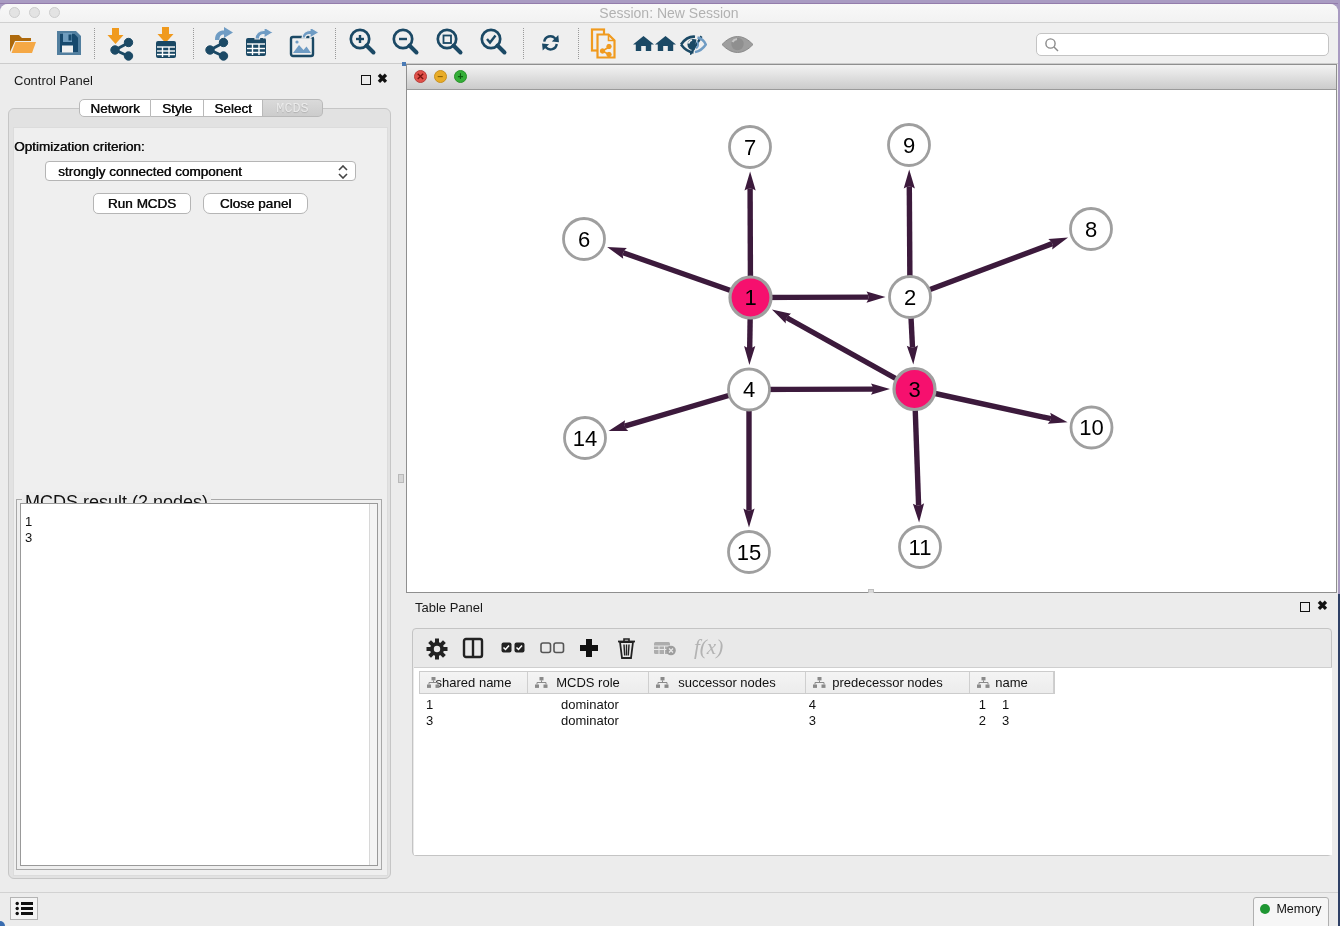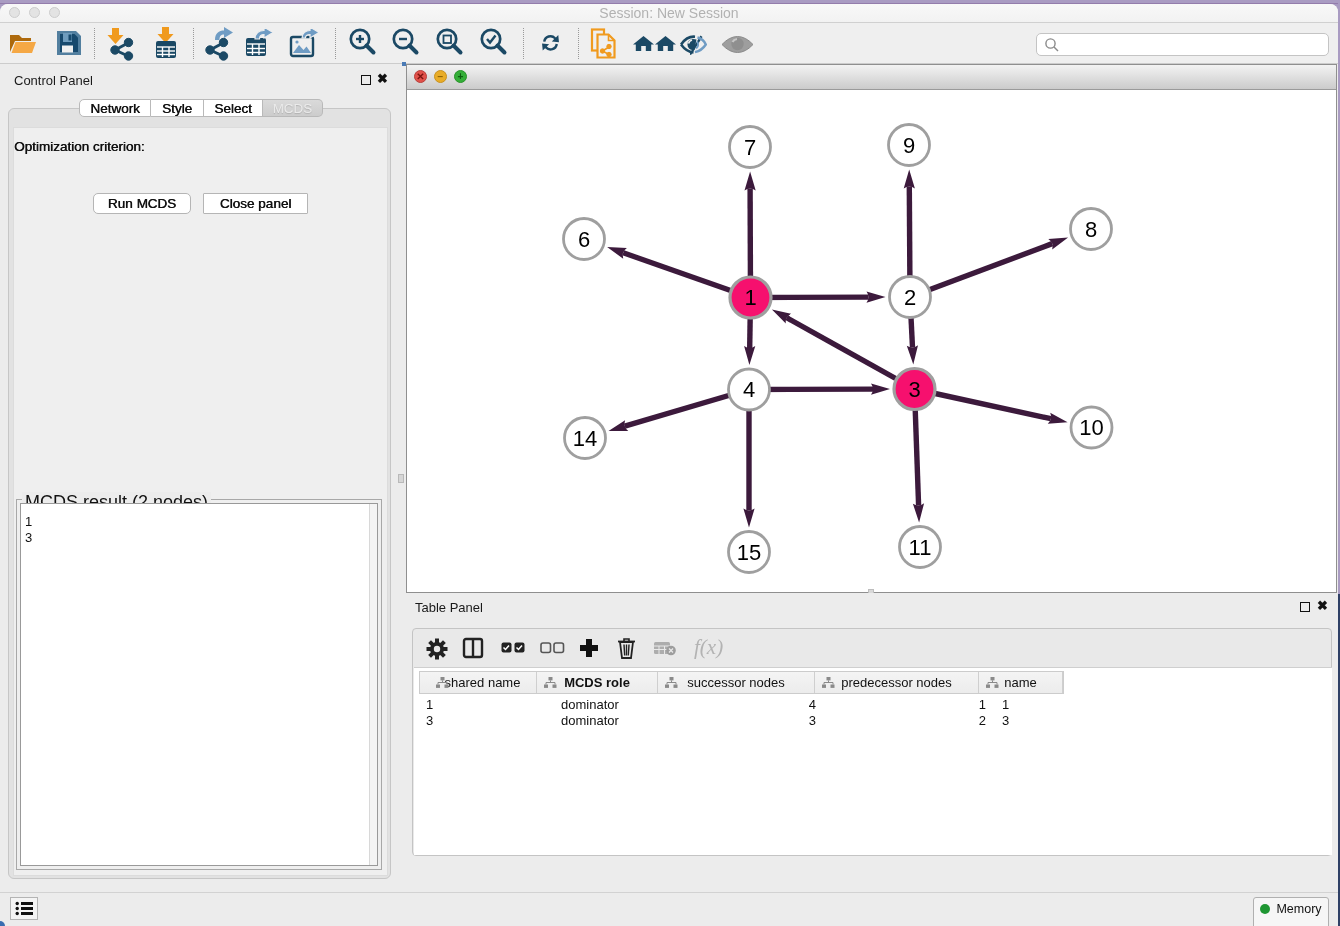--- a/index.html
+++ b/index.html
@@ -17,21 +17,21 @@
 .ticon { position:absolute; }
 #searchbox { position:absolute; left:1036px; top:10px; width:293px; height:23px; background:#fff; border:1px solid #c4c4c4; border-radius:5px; }
 
 #cpanel { position:absolute; left:0; top:64px; width:446px; height:828px; background:#ececec; border-right:1px solid #c9c9c9; }
 .panel-title { font-size:13px; color:#1a1a1a; }
 .floatbtn { position:absolute; width:10px; height:10px; border:1.5px solid #111; background:transparent; }
 .closex { position:absolute; font-size:13px; font-weight:bold; color:#111; }
 .tabrow { position:absolute; display:flex; z-index:5;border-radius:9px; }
 .tab { height:18px; background:#fff; border:1px solid #b9b9b9; border-left:none; font-size:13.5px; color:#111; text-shadow:0.5px 0 0 currentColor; text-align:center; line-height:17px; }
 .tab.first { border-left:1px solid #b9b9b9; border-radius:5px 0 0 5px; }
-.tab.last { border-radius:0 5px 5px 0; }
+.tab.last { border-radius:0 5px 5px 0;font-family:Liberation Mono, monospace; }
 .tab.sel { background:linear-gradient(#dadada,#cccccc); color:#ebebeb; text-shadow:0 1px 1px #b0b0b0; }
 #cp-outer { position:absolute; left:8px; top:44px; width:383px; height:771px; border:1px solid #c6c6c6; border-radius:6px; background:#e2e2e2; }
 #cp-inner { position:absolute; left:4px; top:18px; width:375px; height:749px; background:#efefef; border:1px solid #dcdcdc; }
 
 #netwin { position:absolute; left:406px; top:64px; width:931px; height:529px; border:1px solid #8f8f8f; background:#fff; }
 #net-titlebar { position:absolute; left:0; top:0; width:100%; height:25px; background:linear-gradient(#f3f3f3,#cbcbcb); border-bottom:1px solid #9a9a9a; }
 .mac { position:absolute; top:5px; width:13px; height:13px; border-radius:50%; font-size:10px; font-weight:bold; text-align:center; line-height:11px; }
 #net-title { position:absolute; top:4px; left:0; width:100%; text-align:center; font-size:13px; font-weight:bold; color:#111; }
 
 #tpanel { position:absolute; left:406px; top:593px; width:932px; height:299px; background:#ececec; }
@@ -207,22 +207,29 @@
   <span class="closex" style="left:377px;top:7px;">✖</span>
   <div class="tabrow" style="left:79px;top:35px;">
     <div class="tab first" style="width:72px;">Network</div>
     <div class="tab" style="width:53px;">Style</div>
     <div class="tab" style="width:59px;">Select</div>
     <div class="tab last sel" style="width:60px;">MCDS</div>
   </div>
   <div id="cp-outer">
     <div id="cp-inner">
       <div class="abs" style="left:0;top:11px;width:100%;text-align:left;font-size:13.5px;color:#111;text-shadow:0.5px 0 0 currentColor;">Optimization criterion:</div>
+      <div class="abs" id="dropdown" style="left:31px;top:33px;width:311px;height:20px;background:#fff;border:1px solid #b5b5b5;border-radius:4px;">
+        <span style="position:absolute;left:12px;top:2px;font-size:13.5px;color:#111;text-shadow:0.5px 0 0 currentColor;">strongly connected component</span>
+        <svg style="position:absolute;right:7px;top:3px;" width="10" height="14" viewBox="0 0 10 14">
+          <path d="M1 5 L5 1 L9 5" fill="none" stroke="#444" stroke-width="1.6"></path>
+          <path d="M1 9 L5 13 L9 9" fill="none" stroke="#444" stroke-width="1.6"></path>
+        </svg>
+      </div>
       <div class="abs" style="left:79px;top:65px;width:98px;height:21px;background:#fff;border:1px solid #b5b5b5;border-radius:5px;font-size:13.5px;color:#111;text-align:center;line-height:19px;text-shadow:0.5px 0 0 currentColor;">Run MCDS</div>
-      <div class="abs" style="left:189px;top:65px;width:105px;height:21px;background:#fff;border:1px solid #b5b5b5;border-radius:1px;font-size:13.5px;color:#111;text-align:center;line-height:19px;text-shadow:0.5px 0 0 currentColor;">Close panel</div>
+      <div class="abs" style="left:189px;top:65px;width:105px;height:21px;background:#fff;border:1px solid #b5b5b5;border-radius:7px;font-size:13.5px;color:#111;text-align:center;line-height:19px;text-shadow:0.5px 0 0 currentColor;">Close panel</div>
     </div>
   </div>
 
   <div class="abs" style="left:16px;top:435px;width:366px;height:371px;border:1px solid #a8a8a8;">
     <span class="abs" style="left:5px;top:-8px;background:#ececec;padding:0 3px;font-size:18px;color:#111;">MCDS result (2 nodes)</span>
     <div class="abs" style="left:3px;top:3px;width:358px;height:363px;background:#fff;border:1px solid #999;">
       <div style="position:absolute;left:4px;top:10px;font-size:13px;line-height:15.5px;color:#111;">1<br>3</div>
       <div style="position:absolute;right:0;top:0;bottom:0;width:8px;background:#f4f4f4;border-left:1px solid #d8d8d8;"></div>
     </div>
   </div>
@@ -353,31 +360,31 @@
             <line x1="6" y1="5" x2="6" y2="13"></line>
             <line x1="11.5" y1="5" x2="11.5" y2="13"></line>
           </g>
 <circle cx="18" cy="9.5" r="4.8" fill="#9d9d9d"></circle>
           <path d="M16,7.5 L20,11.5 M20,7.5 L16,11.5" stroke="#e9e9e9" stroke-width="1.3"></path>
         </svg>
 <span style="position:absolute;left:281px;top:6px;font-family:'Liberation Serif',serif;font-style:italic;font-size:21px;color:#b3b3b3;">f(x)</span>
 </div>
     <div id="tp-table">
       <div class="th-row" id="theadrow">
-<div class="th-cell" style="width:108px;margin-left:9px;"><svg class="orgicon" width="13" height="12" viewBox="0 0 13 12">
+<div class="th-cell" style="width:108px;"><svg class="orgicon" width="13" height="12" viewBox="0 0 13 12">
               <g fill="#8a8a8a">
                 <rect x="4.5" y="0" width="4" height="3.4"></rect>
                 <rect x="0" y="7.5" width="4" height="3.4"></rect>
                 <rect x="8.5" y="7.5" width="4" height="3.4"></rect>
               </g>
               <g stroke="#8a8a8a" stroke-width="1">
                 <path d="M6.5,3.4 L6.5,5.5 M2,7.5 L2,5.5 L11,5.5 L11,7.5" fill="none"></path>
               </g>
             </svg>shared name</div>
-<div class="th-cell" style="width:121px;font-weight:bold;"><svg class="orgicon" width="13" height="12" viewBox="0 0 13 12">
+<div class="th-cell" style="width:121px;"><svg class="orgicon" width="13" height="12" viewBox="0 0 13 12">
               <g fill="#8a8a8a">
                 <rect x="4.5" y="0" width="4" height="3.4"></rect>
                 <rect x="0" y="7.5" width="4" height="3.4"></rect>
                 <rect x="8.5" y="7.5" width="4" height="3.4"></rect>
               </g>
               <g stroke="#8a8a8a" stroke-width="1">
                 <path d="M6.5,3.4 L6.5,5.5 M2,7.5 L2,5.5 L11,5.5 L11,7.5" fill="none"></path>
               </g>
             </svg>MCDS role</div>
 <div class="th-cell" style="width:157px;"><svg class="orgicon" width="13" height="12" viewBox="0 0 13 12">

